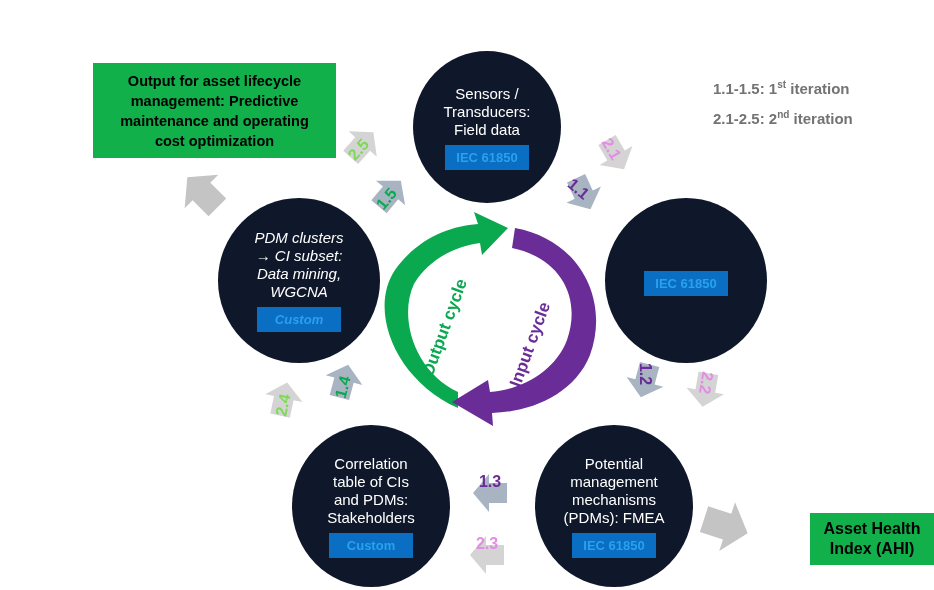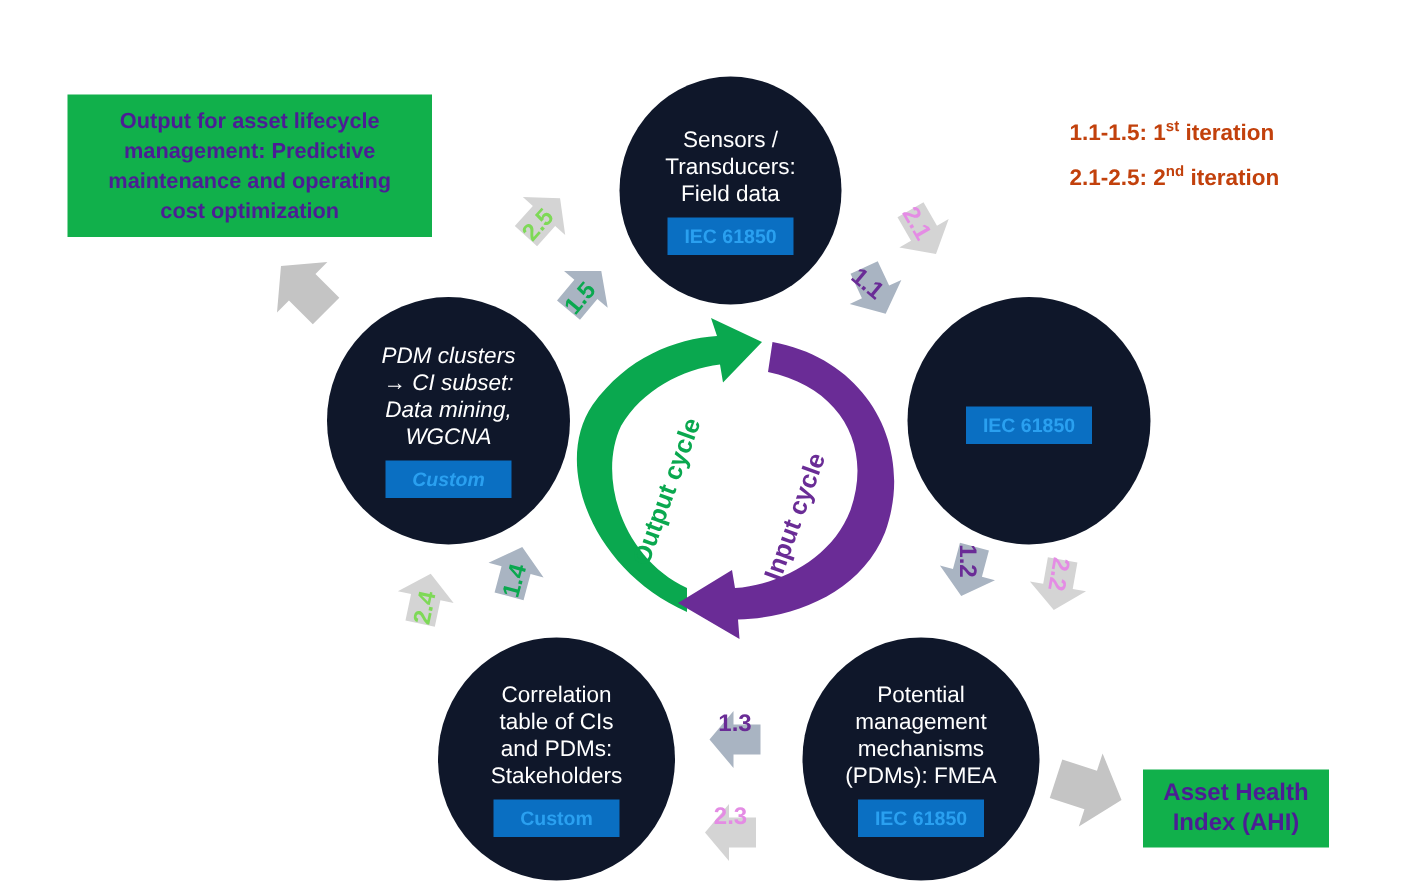--- a/index.html
+++ b/index.html
@@ -1,21 +1,21 @@
 <!DOCTYPE html>
 <html><head>
 <meta charset="utf-8">
 <style>
   html, body { margin:0; padding:0; background:#ffffff; }
   body { width:934px; height:590px; position:relative; overflow:hidden; font-family:"Liberation Sans", sans-serif; }
   .circle { position:absolute; border-radius:50%; background:#0f172a; color:#fff; display:flex; flex-direction:column; align-items:center; justify-content:center; text-align:center; box-sizing:border-box; }
   .circle .txt { font-size:15px; line-height:18px; white-space:pre-line; }
   .circle .tag { margin-top:6px; background:#0a6fc2; color:#2aa0f0; font-size:13px; font-weight:bold; padding:5px 0; width:84px; text-align:center; }
-  .gbox { position:absolute; background:#11b04b; color:#4c1d95; font-weight:bold; text-align:center; display:flex; align-items:center; justify-content:center; box-sizing:border-box; white-space:pre-line; }
-  .legend { position:absolute; left:713px; top:72px; font-weight:bold; font-size:15px; color:#c2410c; line-height:26px; }
+  .gbox { position:absolute; background:#11b04b; color:#000000; font-weight:bold; text-align:center; display:flex; align-items:center; justify-content:center; box-sizing:border-box; white-space:pre-line;margin-left:48px; }
+  .legend { position:absolute; left:713px; top:72px; font-weight:bold; font-size:15px; color:#737373; line-height:26px; }
   .legend sup { font-size:10px; }
   svg { position:absolute; left:0; top:0; }
 </style>
 </head>
 <body>
 
 <div class="gbox" style="left:45px; top:63px; width:243px; height:95px; font-size:14.5px; line-height:20px;">Output for asset lifecycle
 management: Predictive
 maintenance and operating
 cost optimization</div>

